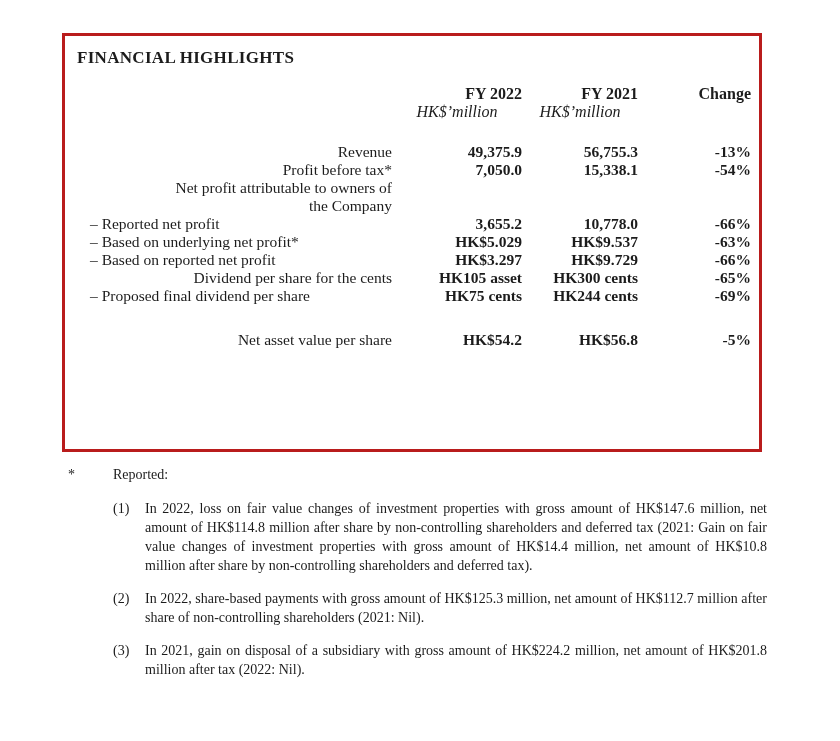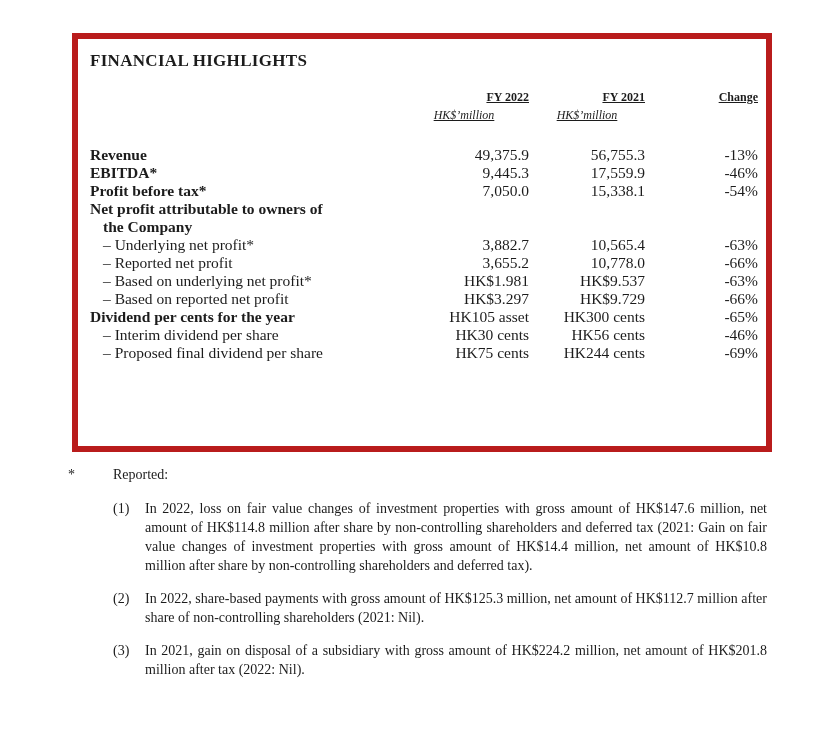--- a/index.html
+++ b/index.html
@@ -10,26 +10,26 @@
   body {
     width: 840px;
     height: 741px;
     position: relative;
     overflow: hidden;
     font-family: "Liberation Serif", serif;
     color: #1c1c1c;
   }
   .box {
     position: absolute;
-    left: 72px;
+    left: 62px;
     top: 33px;
     width: 700px;
     height: 419px;
     box-sizing: border-box;
-    border: 6px solid #b91c1c;
+    border: 3px solid #b91c1c;
     background: #ffffff;
     padding: 12px 8px 0 12px;
   }
   .title {
     font-weight: bold;
     font-size: 17px;
     line-height: 20px;
     letter-spacing: 0.3px;
   }
   table.fin-table {
@@ -41,35 +41,34 @@
   col.c-fy2022 { width: 130px; }
   col.c-fy2021 { width: 116px; }
   col.c-change { width: 113px; }
   .fin-table th, .fin-table td {
     padding: 0;
     vertical-align: bottom;
     white-space: nowrap;
     overflow: visible;
   }
   .fin-table thead th {
-    font-size: 12px;
+    font-size: 16px;
     line-height: 18px;
     text-align: right;
     font-weight: normal;
-    text-decoration: underline;
   }
   .fin-table thead th.year { font-weight: bold; }
   .fin-table thead th.unit { font-style: italic; text-align: center; }
   .fin-table tbody td {
     font-size: 15.5px;
     line-height: 18px;
     height: 18px;
   }
-  .fin-table td.num { text-align: right; }
-  .fin-table td.label.bold { font-weight: bold; }
+  .fin-table td.num { text-align: right; font-weight: bold; }
+  .fin-table td.label.bold { font-weight: normal; text-align: right; }
   .fin-table td.label.indent { padding-left: 13px; margin-top: 8px; }
   .fin-table tr.body-start td { padding-top: 22px; }
   .fin-table tr.spacer td { height: 26px; }
   .footnotes {
     position: absolute;
     left: 68px;
     top: 465px;
     width: 700px;
     font-size: 14px;
     line-height: 19px;
@@ -111,87 +110,75 @@
         </tr>
       </thead>
       <tbody id="table-body">
           <tr class="body-start">
             <td class="label bold">Revenue</td>
             <td class="num">49,375.9</td>
             <td class="num">56,755.3</td>
             <td class="num">-13%</td>
           </tr>
           <tr>
-            <td class="label bold">EBITDA*</td>
-            <td class="num">9,445.3</td>
-            <td class="num">17,559.9</td>
-            <td class="num">-46%</td>
-          </tr>
-          <tr>
             <td class="label bold">Profit before tax*</td>
             <td class="num">7,050.0</td>
             <td class="num">15,338.1</td>
             <td class="num">-54%</td>
           </tr>
           <tr>
             <td class="label bold">Net profit attributable to owners of</td>
             <td class="num"></td>
             <td class="num"></td>
             <td class="num"></td>
           </tr>
           <tr>
             <td class="label bold indent">the Company</td>
             <td class="num"></td>
             <td class="num"></td>
             <td class="num"></td>
           </tr>
           <tr>
-            <td class="label indent">– Underlying net profit*</td>
-            <td class="num">3,882.7</td>
-            <td class="num">10,565.4</td>
-            <td class="num">-63%</td>
-          </tr>
-          <tr>
             <td class="label indent">– Reported net profit</td>
             <td class="num">3,655.2</td>
             <td class="num">10,778.0</td>
             <td class="num">-66%</td>
           </tr>
           <tr>
             <td class="label indent">– Based on underlying net profit*</td>
-            <td class="num">HK$1.981</td>
+            <td class="num">HK$5.029</td>
             <td class="num">HK$9.537</td>
             <td class="num">-63%</td>
           </tr>
           <tr>
             <td class="label indent">– Based on reported net profit</td>
             <td class="num">HK$3.297</td>
             <td class="num">HK$9.729</td>
             <td class="num">-66%</td>
           </tr>
           <tr>
-            <td class="label bold">Dividend per cents for the year</td>
+            <td class="label bold">Dividend per share for the cents</td>
             <td class="num">HK105 asset</td>
             <td class="num">HK300 cents</td>
             <td class="num">-65%</td>
-          </tr>
-          <tr>
-            <td class="label indent">– Interim dividend per share</td>
-            <td class="num">HK30 cents</td>
-            <td class="num">HK56 cents</td>
-            <td class="num">-46%</td>
           </tr>
           <tr>
             <td class="label indent">– Proposed final dividend per share</td>
             <td class="num">HK75 cents</td>
             <td class="num">HK244 cents</td>
             <td class="num">-69%</td>
           </tr>
           <tr class="spacer">
             <td colspan="4"></td>
+          </tr>
+          <tr>
+            <td class="label bold">Net asset value per share</td>
+            <td class="num">HK$54.2</td>
+            <td class="num">HK$56.8</td>
+            <td class="num">-5%</td>
           </tr>
         </tbody>
     </table>
   </div>
 
   <div class="footnotes">
     <div class="fn-head">
       <span class="fn-star">*</span>
       <span class="fn-heading">Reported:</span>
     </div>

